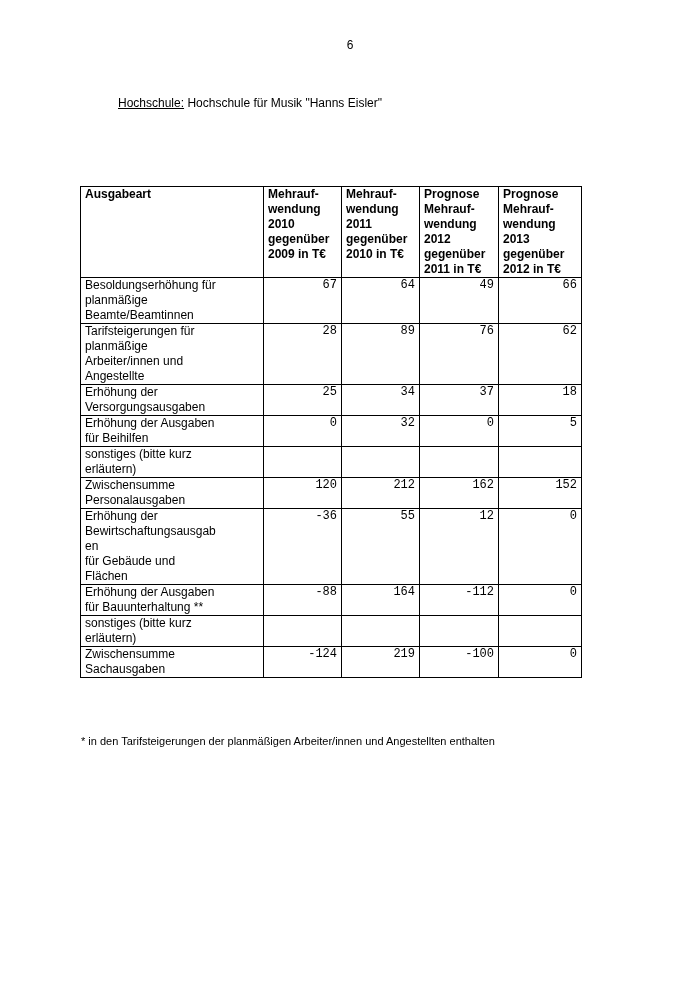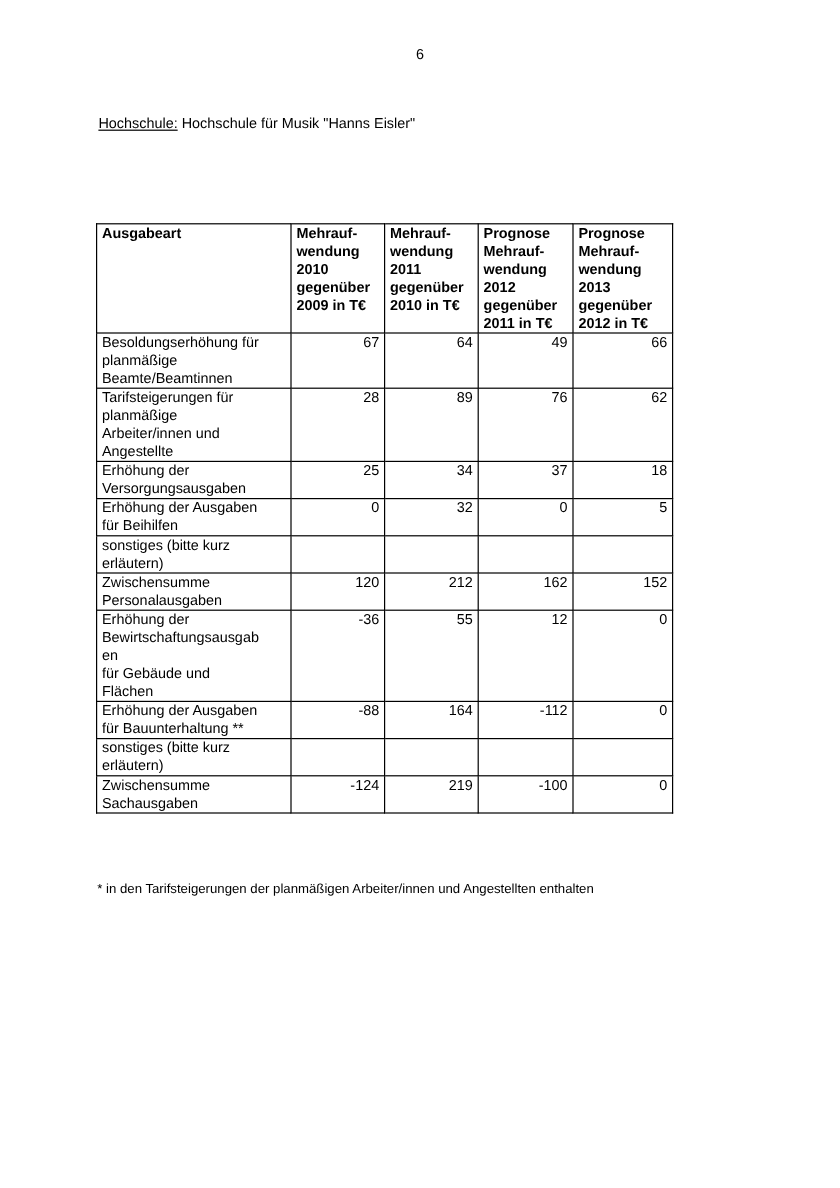--- a/index.html
+++ b/index.html
@@ -32,20 +32,21 @@
   .intro-line {
     position: absolute;
     top: 96px;
     left: 82px;
     margin: 0;
     font-size: 12px;
     line-height: 15px;
   }
   .intro-line .u {
     text-decoration: underline;
+    margin-left: 36px;
   }
   .heading {
     position: absolute;
     top: 141px;
     left: 82px;
     margin: 0;
     font-size: 12px;
     line-height: 15px;
     font-weight: bold;
   }
@@ -67,31 +68,32 @@
     line-height: 15px;
     padding: 0 4px;
     vertical-align: top;
     overflow: hidden;
   }
   table.expenses th {
     text-align: left;
     font-weight: bold;
     white-space: pre-line;
   }
-  table.expenses th:nth-child(1) { width: 162px; }
+  table.expenses th:nth-child(1) { width: 183px; }
   table.expenses th:nth-child(2) { width: 78px; }
   table.expenses th:nth-child(3) { width: 78px; }
   table.expenses th:nth-child(4) { width: 79px; }
   table.expenses th:nth-child(5) { width: 83px; }
   td.label-cell {
     white-space: pre-line;
     overflow-wrap: break-word;
   }
   td.value-cell {
     text-align: right;
+    font-family: Liberation Mono, monospace;
   }
   tr.bold-label td.label-cell {
     font-weight: normal;
   }
   .footnote {
     position: absolute;
     left: 81px;
     margin: 0;
     font-size: 11px;
     line-height: 15px;

